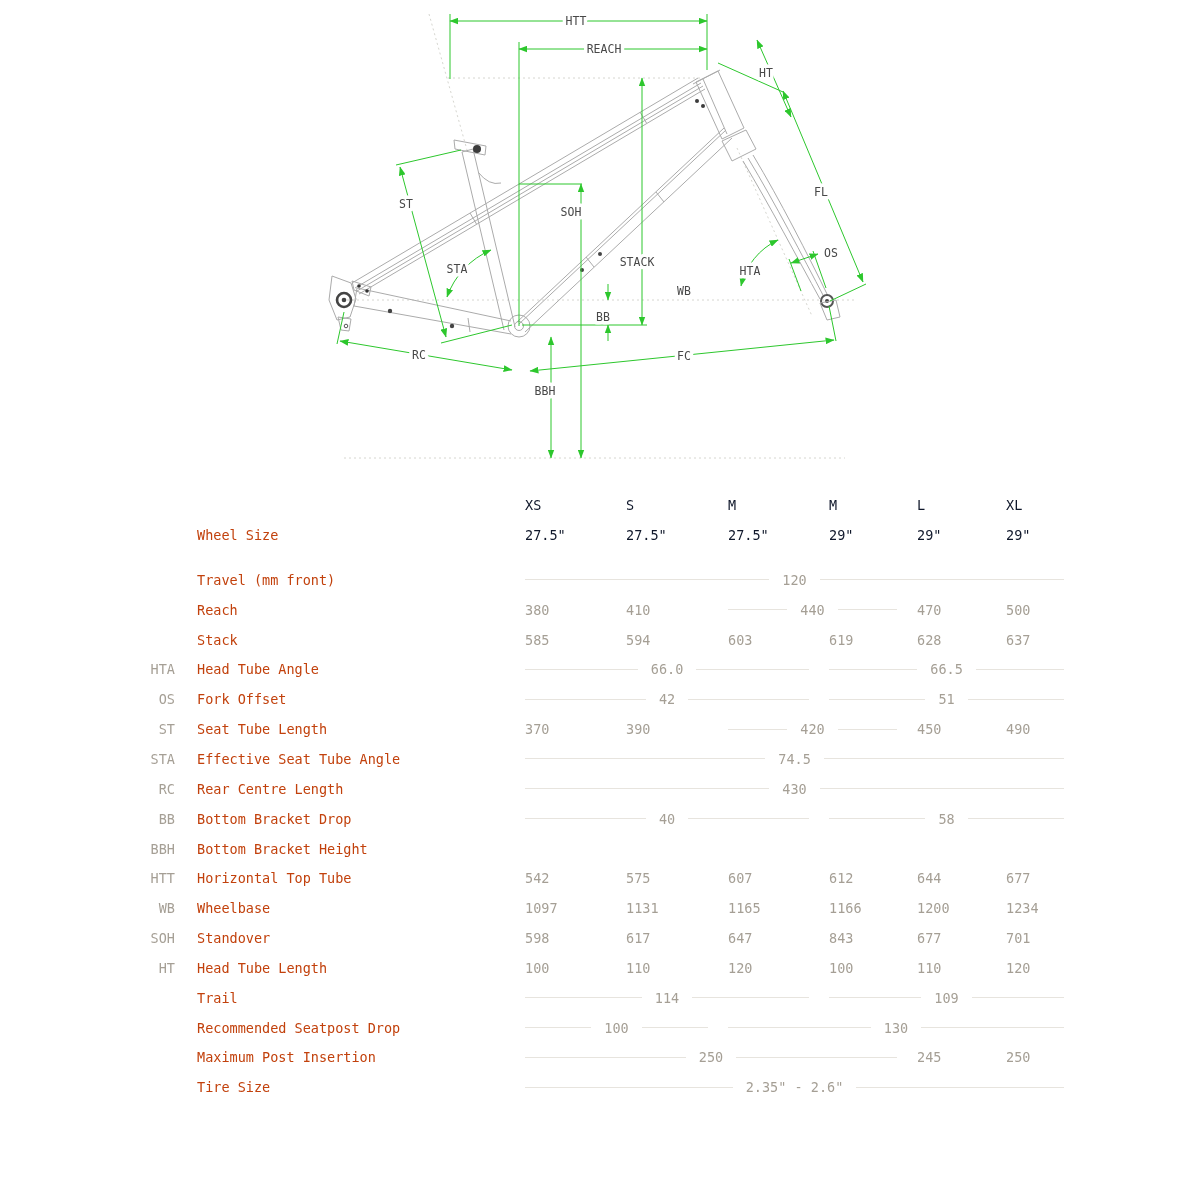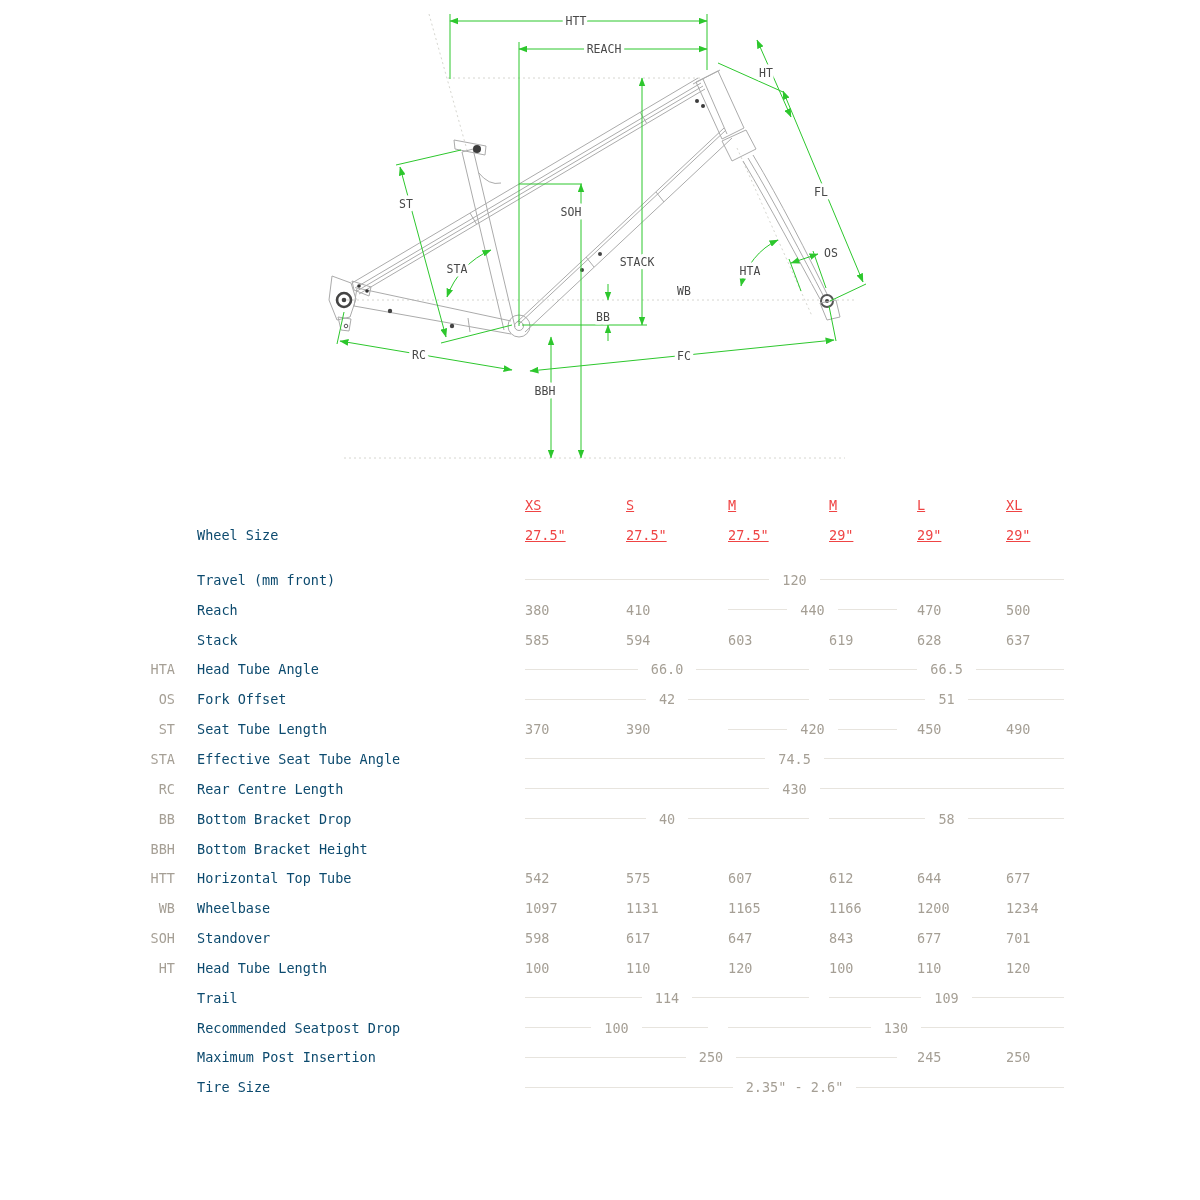--- a/index.html
+++ b/index.html
@@ -8,23 +8,23 @@
   svg text{font-family:"DejaVu Sans Mono","Liberation Mono",monospace;font-size:11.5px;fill:#484848;
            paint-order:stroke;stroke:#ffffff;stroke-width:7px;stroke-linejoin:round;text-anchor:middle;}
   .frame{stroke:#ababab;fill:none;stroke-width:1;}
   .dark{color:#3e3e3e;}
   .geo-table{position:absolute;left:0;top:490px;width:1200px;}
   .trow{display:grid;grid-template-columns:175px 350px 101px 102px 101px 88px 89px 58px;
         height:29.85px;align-items:center;}
   .hrow{height:30px;}
   .spacer{height:15px;}
   .abbr{text-align:right;color:#a59f95;font-size:13.5px;}
-  .rlabel{padding-left:22px;color:#0c4a6e;font-size:13.5px;white-space:nowrap;}
+  .rlabel{padding-left:22px;color:#c2410c;font-size:13.5px;white-space:nowrap;}
   .cell{font-size:13.5px;color:#a59f95;white-space:nowrap;}
-  .cell.dark{color:#ef4444;text-decoration:underline;}
+  .cell.dark{color:#0f172a;}
   .cell.span{display:flex;align-items:center;}
   .cell.span span{margin:0 13px;}
   .ln{flex:1;height:1px;background:#e7e4de;}
   .s2{grid-column:span 2;}
   .s3{grid-column:span 3;}
   .s4{grid-column:span 4;}
   .s6{grid-column:span 6;}
   .pr{padding-right:20px;}
 </style>
 </head>

